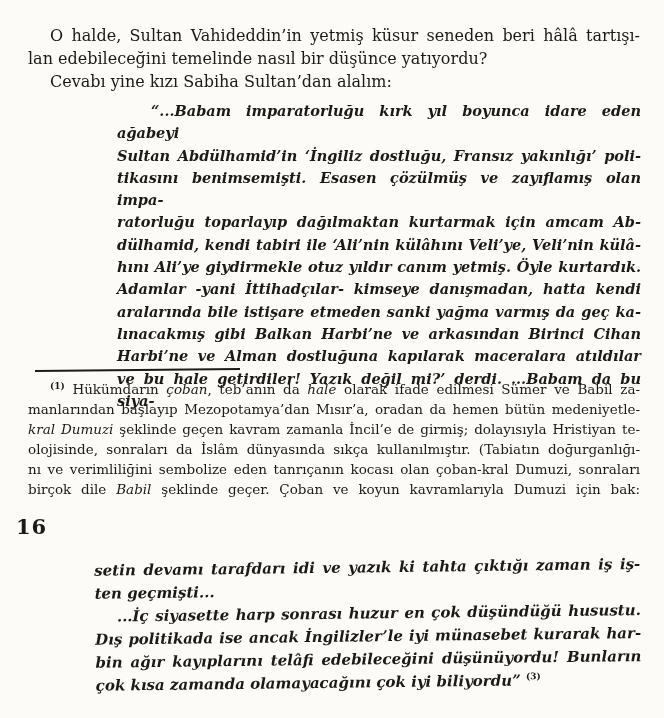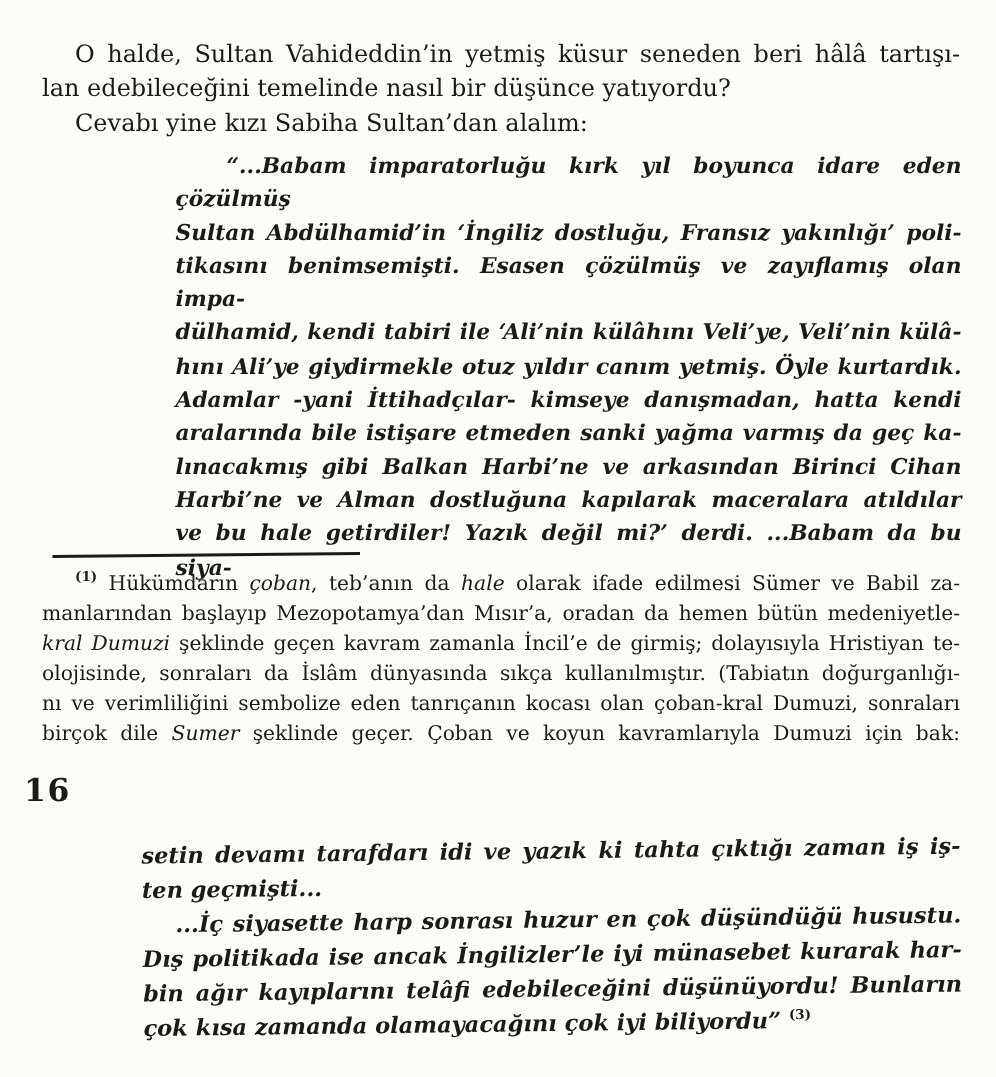--- a/index.html
+++ b/index.html
@@ -71,41 +71,42 @@
 
 <div class="page">
 
   <div class="block" id="intro">
     <div class="line jl ind">O halde, Sultan Vahideddin’in yetmiş küsur seneden beri hâlâ tartışı-</div>
     <div class="line">lan edebileceğini temelinde nasıl bir düşünce yatıyordu?</div>
     <div class="line ind">Cevabı yine kızı Sabiha Sultan’dan alalım:</div>
   </div>
 
   <div class="block" id="quote1">
-    <div class="line jl ind-lg">“...Babam imparatorluğu kırk yıl boyunca idare eden çözülmüş</div>
+    <div class="line jl ind-lg">“...Babam imparatorluğu kırk yıl boyunca idare eden ağabeyi</div>
     <div class="line jl">Sultan Abdülhamid’in ‘İngiliz dostluğu, Fransız yakınlığı’ poli-</div>
     <div class="line jl">tikasını benimsemişti. Esasen çözülmüş ve zayıflamış olan impa-</div>
+    <div class="line jl">ratorluğu toparlayıp dağılmaktan kurtarmak için amcam Ab-</div>
     <div class="line jl">dülhamid, kendi tabiri ile ‘Ali’nin külâhını Veli’ye, Veli’nin külâ-</div>
     <div class="line jl">hını Ali’ye giydirmekle otuz yıldır canım yetmiş. Öyle kurtardık.</div>
     <div class="line jl">Adamlar -yani İttihadçılar- kimseye danışmadan, hatta kendi</div>
     <div class="line jl">aralarında bile istişare etmeden sanki yağma varmış da geç ka-</div>
     <div class="line jl">lınacakmış gibi Balkan Harbi’ne ve arkasından Birinci Cihan</div>
     <div class="line jl">Harbi’ne ve Alman dostluğuna kapılarak maceralara atıldılar</div>
     <div class="line jl">ve bu hale getirdiler! Yazık değil mi?’ derdi. ...Babam da bu siya-</div>
   </div>
 
   <div class="block" id="fnrule"></div>
 
   <div class="block" id="footnote">
     <div class="line jl ind"><sup>(1)</sup> <span>Hükümdarın </span><i>çoban</i><span>, teb’anın da </span><i>hale</i><span> olarak ifade edilmesi Sümer ve Babil za-</span></div>
     <div class="line jl"><span>manlarından başlayıp Mezopotamya’dan Mısır’a, oradan da hemen bütün medeniyetle-</span></div>
     <div class="line jl"><i>kral Dumuzi</i><span> şeklinde geçen kavram zamanla İncil’e de girmiş; dolayısıyla Hristiyan te-</span></div>
     <div class="line jl"><span>olojisinde, sonraları da İslâm dünyasında sıkça kullanılmıştır. (Tabiatın doğurganlığı-</span></div>
     <div class="line jl"><span>nı ve verimliliğini sembolize eden tanrıçanın kocası olan çoban-kral Dumuzi, sonraları</span></div>
-    <div class="line jl"><span>birçok dile </span><i>Sumer</i><span> şeklinde geçer. Çoban ve koyun kavramlarıyla Dumuzi için bak:</span></div>
+    <div class="line jl"><span>birçok dile </span><i>Babil</i><span> şeklinde geçer. Çoban ve koyun kavramlarıyla Dumuzi için bak:</span></div>
   </div>
 
   <div class="block" id="pagenum">16</div>
 
   <div class="block" id="quote2">
     <div class="line jl">setin devamı tarafdarı idi ve yazık ki tahta çıktığı zaman iş iş-</div>
     <div class="line">ten geçmişti...</div>
     <div class="line jl ind">...İç siyasette harp sonrası huzur en çok düşündüğü husustu.</div>
     <div class="line jl">Dış politikada ise ancak İngilizler’le iyi münasebet kurarak har-</div>
     <div class="line jl">bin ağır kayıplarını telâfi edebileceğini düşünüyordu! Bunların</div>

